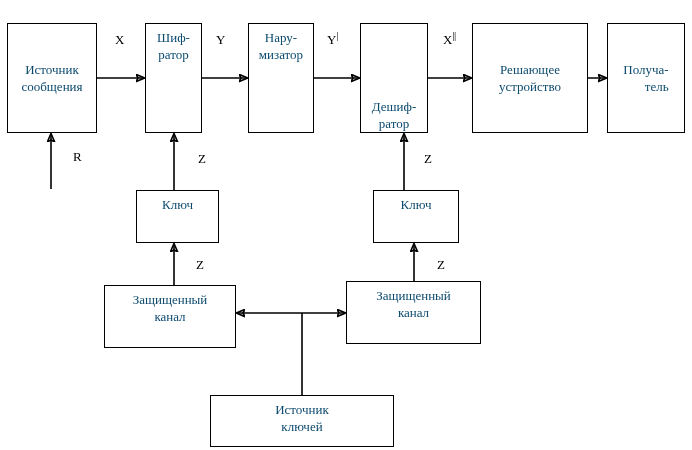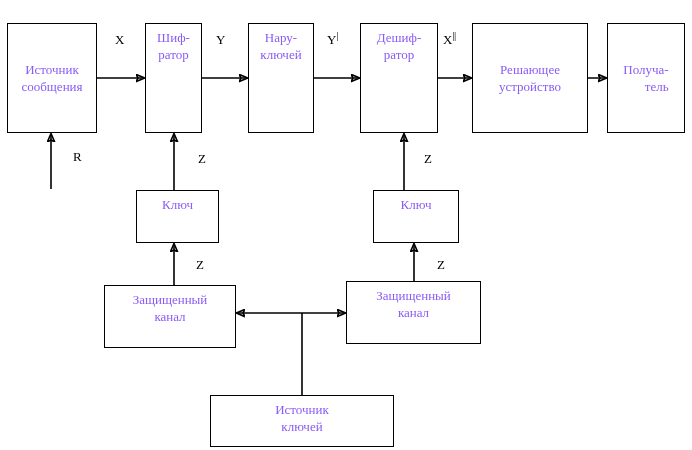--- a/index.html
+++ b/index.html
@@ -17,21 +17,21 @@
     overflow: hidden;
   }
   .node {
     position: absolute;
     box-sizing: border-box;
     border: 1px solid #000000;
     background: #ffffff;
     display: flex;
     flex-direction: column;
     align-items: center;
-    color: #8b5cf6;
+    color: #0c4a6e;
     font-size: 13px;
     line-height: 17px;
     white-space: pre-line;
     text-align: center;
     z-index: 3;
   }
   .node.top-label {
     justify-content: flex-start;
     padding-top: 5px;
   }
@@ -105,24 +105,24 @@
 сообщения</span>
   </div>
 
   <div class="node top-label" style="left:145px;top:23px;width:57px;height:110px;">
     <span>Шиф-
 ратор</span>
   </div>
 
   <div class="node top-label" style="left:248px;top:23px;width:66px;height:110px;">
     <span>Нару-
-ключей</span>
+мизатор</span>
   </div>
 
-  <div class="node top-label" style="left:360px;top:23px;width:78px;height:110px;">
+  <div class="node top-label" style="left:360px;top:23px;width:68px;height:110px;justify-content:flex-end;">
     <span>Дешиф-
 ратор</span>
   </div>
 
   <div class="node mid-label" style="left:472px;top:23px;width:116px;height:110px;">
     <span>Решающее
 устройство</span>
   </div>
 
   <div class="node mid-label" style="left:607px;top:23px;width:78px;height:110px;text-align:right;">

